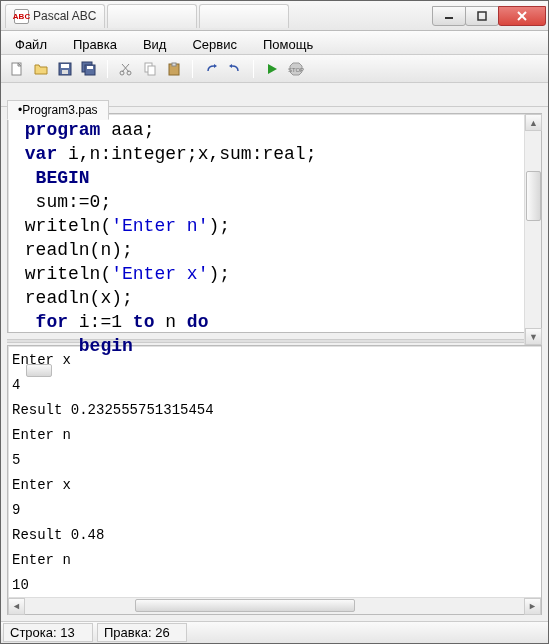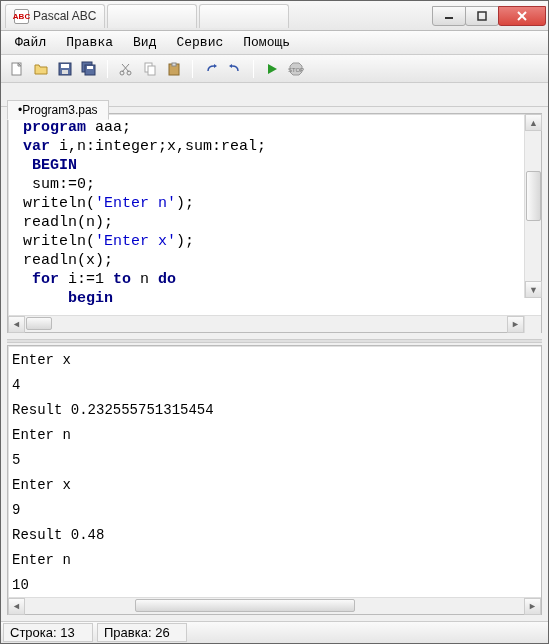--- a/index.html
+++ b/index.html
@@ -77,26 +77,25 @@
     background: linear-gradient(to bottom, #e97f7a, #d9473e);
     color: #fff;
     border-color: #a33;
     width: 48px;
   }
   .menubar {
     height: 24px;
     background: linear-gradient(to bottom, #fcfcfc, #e9e9e9);
     border-bottom: 1px solid #ccc;
     display: flex;
-    align-items: center;
+    align-items: flex-end;
     padding: 0 6px;
-    gap: 4px;
+    gap: 10px;
     font-size: 13px;
     color: #000;
-    font-family: Liberation Mono, monospace;
   }
   .menu-item { padding: 2px 8px; }
   .toolbar {
     height: 28px;
     background: linear-gradient(to bottom, #fafafa, #e6e6e6);
     border-bottom: 1px solid #ccc;
     display: flex;
     align-items: center;
     padding: 0 6px;
     gap: 4px;
@@ -135,22 +134,22 @@
     box-shadow: inset 1px 1px 0 #e0e0e0;
     background: #fff;
     height: 220px;
     display: flex;
     flex-direction: column;
   }
   .code {
     flex: 1;
     padding: 4px 6px;
     font-family: "Courier New", monospace;
-    font-size: 15px;
-    line-height: 19px;
+    font-size: 18px;
+    line-height: 24px;
     white-space: pre;
     color: #000;
     overflow: hidden;
   }
   .kw { color: #000080; font-weight: bold; }
   .str { color: #0000cc; }
   .vscroll {
     position: absolute; right: 0; top: 0; bottom: 17px;
     width: 17px;
     background: #f0f0f0;

